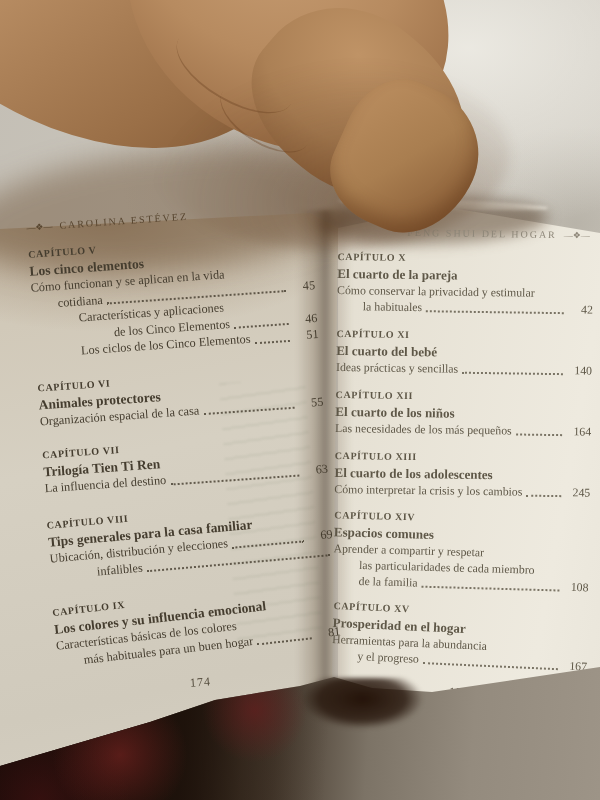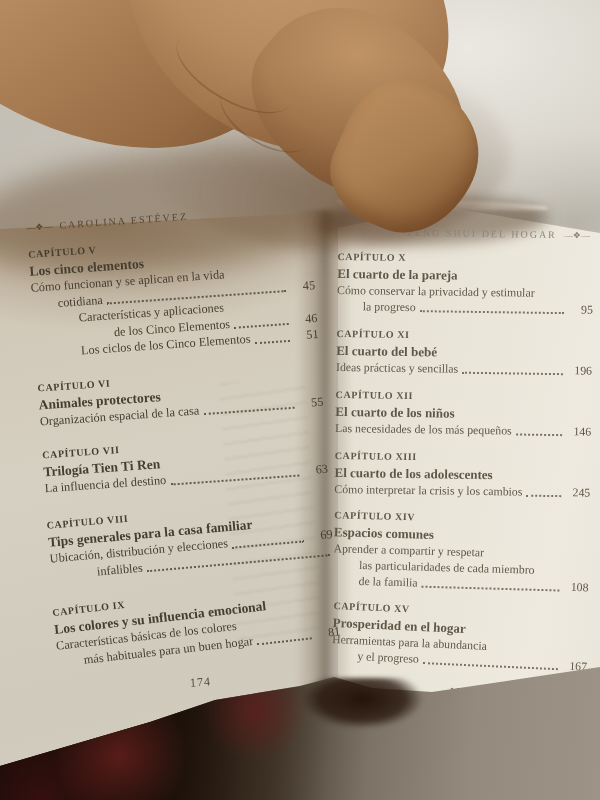--- a/index.html
+++ b/index.html
@@ -196,41 +196,41 @@
       <span class="orn">—❖—</span>
     </div>
     <div class="toc" id="toc-right">
         <div class="chapter">
           <div class="ch-label">CAPÍTULO X</div>
           <div class="ch-title">El cuarto de la pareja</div>
           <div class="entry i0">
             <span class="etext">Cómo conservar la privacidad y estimular</span>
           </div>
           <div class="entry i1">
-            <span class="etext">la progreso</span>
-            <span class="lead"></span>
-            <span class="epage">95</span>
+            <span class="etext">la habituales</span>
+            <span class="lead"></span>
+            <span class="epage">42</span>
           </div>
         </div>
         <div class="chapter">
           <div class="ch-label">CAPÍTULO XI</div>
           <div class="ch-title">El cuarto del bebé</div>
           <div class="entry i0">
             <span class="etext">Ideas prácticas y sencillas</span>
             <span class="lead"></span>
-            <span class="epage">196</span>
+            <span class="epage">140</span>
           </div>
         </div>
         <div class="chapter">
           <div class="ch-label">CAPÍTULO XII</div>
           <div class="ch-title">El cuarto de los niños</div>
           <div class="entry i0">
             <span class="etext">Las necesidades de los más pequeños</span>
             <span class="lead"></span>
-            <span class="epage">146</span>
+            <span class="epage">164</span>
           </div>
         </div>
         <div class="chapter">
           <div class="ch-label">CAPÍTULO XIII</div>
           <div class="ch-title">El cuarto de los adolescentes</div>
           <div class="entry i0">
             <span class="etext">Cómo interpretar la crisis y los cambios</span>
             <span class="lead"></span>
             <span class="epage">245</span>
           </div>

